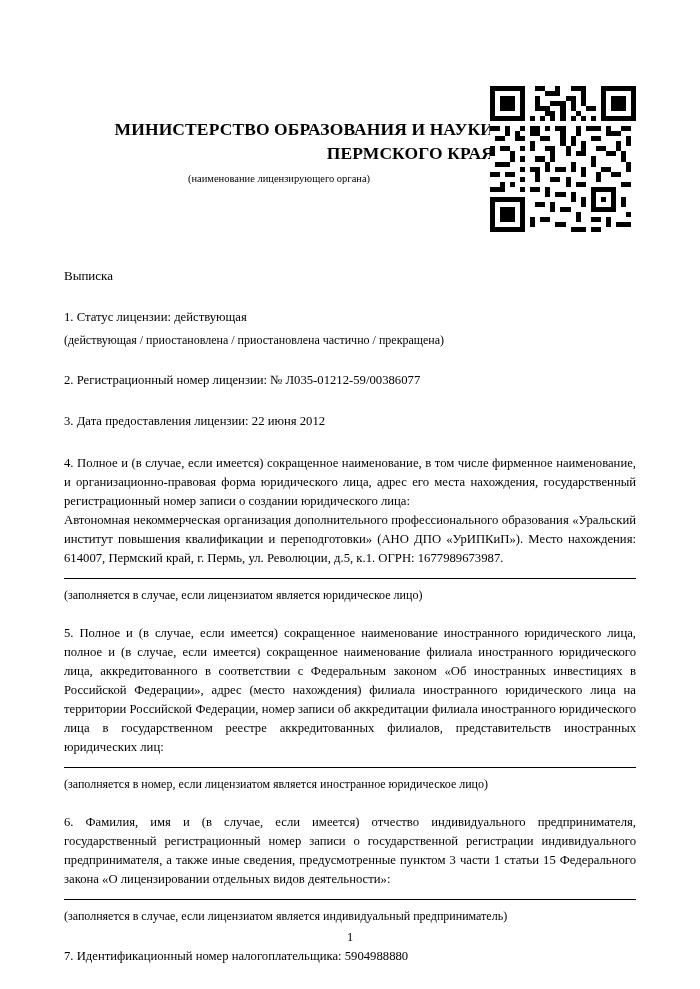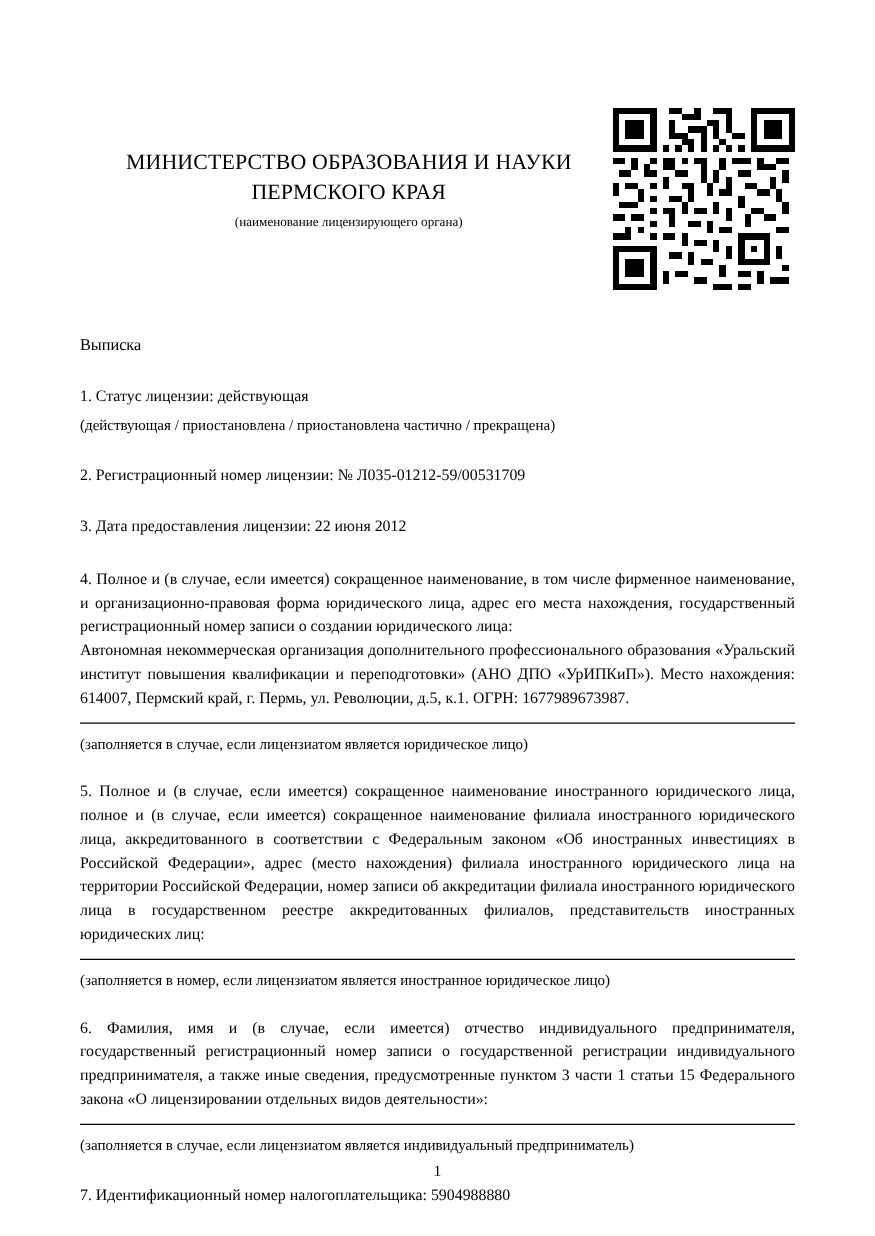--- a/index.html
+++ b/index.html
@@ -31,24 +31,25 @@
   }
   .qr svg { display: block; width: 146px; height: 146px; }
 
   .header {
     padding-top: 118px;
     text-align: center;
     width: 430px;
     margin-left: 0;
   }
   .header .title {
-    font-weight: normal;
+    font-weight: bold;
     font-size: 17.5px;
     line-height: 1.35;
     letter-spacing: 0.1px;
+    text-align: right;
   }
   .header .subtitle {
     font-size: 10.5px;
     margin-top: 8px;
   }
 
   .doc-kind {
     margin-top: 82px;
     font-size: 13px;
     line-height: 1.55;
@@ -232,21 +233,21 @@
   <div class="doc-kind">
     <div>Выписка</div>
   </div>
 
   <div class="section">
     <p class="blockpara">1. Статус лицензии: действующая</p>
     <div class="note">(действующая / приостановлена / приостановлена частично / прекращена)</div>
   </div>
 
   <div class="section">
-    <p class="blockpara">2. Регистрационный номер лицензии: № Л035-01212-59/00531709</p>
+    <p class="blockpara">2. Регистрационный номер лицензии: № Л035-01212-59/00386077</p>
   </div>
 
   <div class="section">
     <p class="blockpara">3. Дата предоставления лицензии: 22 июня 2012</p>
   </div>
 
   <div class="section">
     <p class="blockpara">4. Полное и (в случае, если имеется) сокращенное наименование, в том числе фирменное наименование, и организационно-правовая форма юридического лица, адрес его места нахождения, государственный регистрационный номер записи о создании юридического лица:</p>
     <p class="blockpara">Автономная некоммерческая организация дополнительного профессионального образования «Уральский институт повышения квалификации и переподготовки» (АНО ДПО «УрИПКиП»). Место нахождения: 614007, Пермский край, г. Пермь, ул. Революции, д.5, к.1. ОГРН: 1677989673987.</p>
     <hr class="rule">

